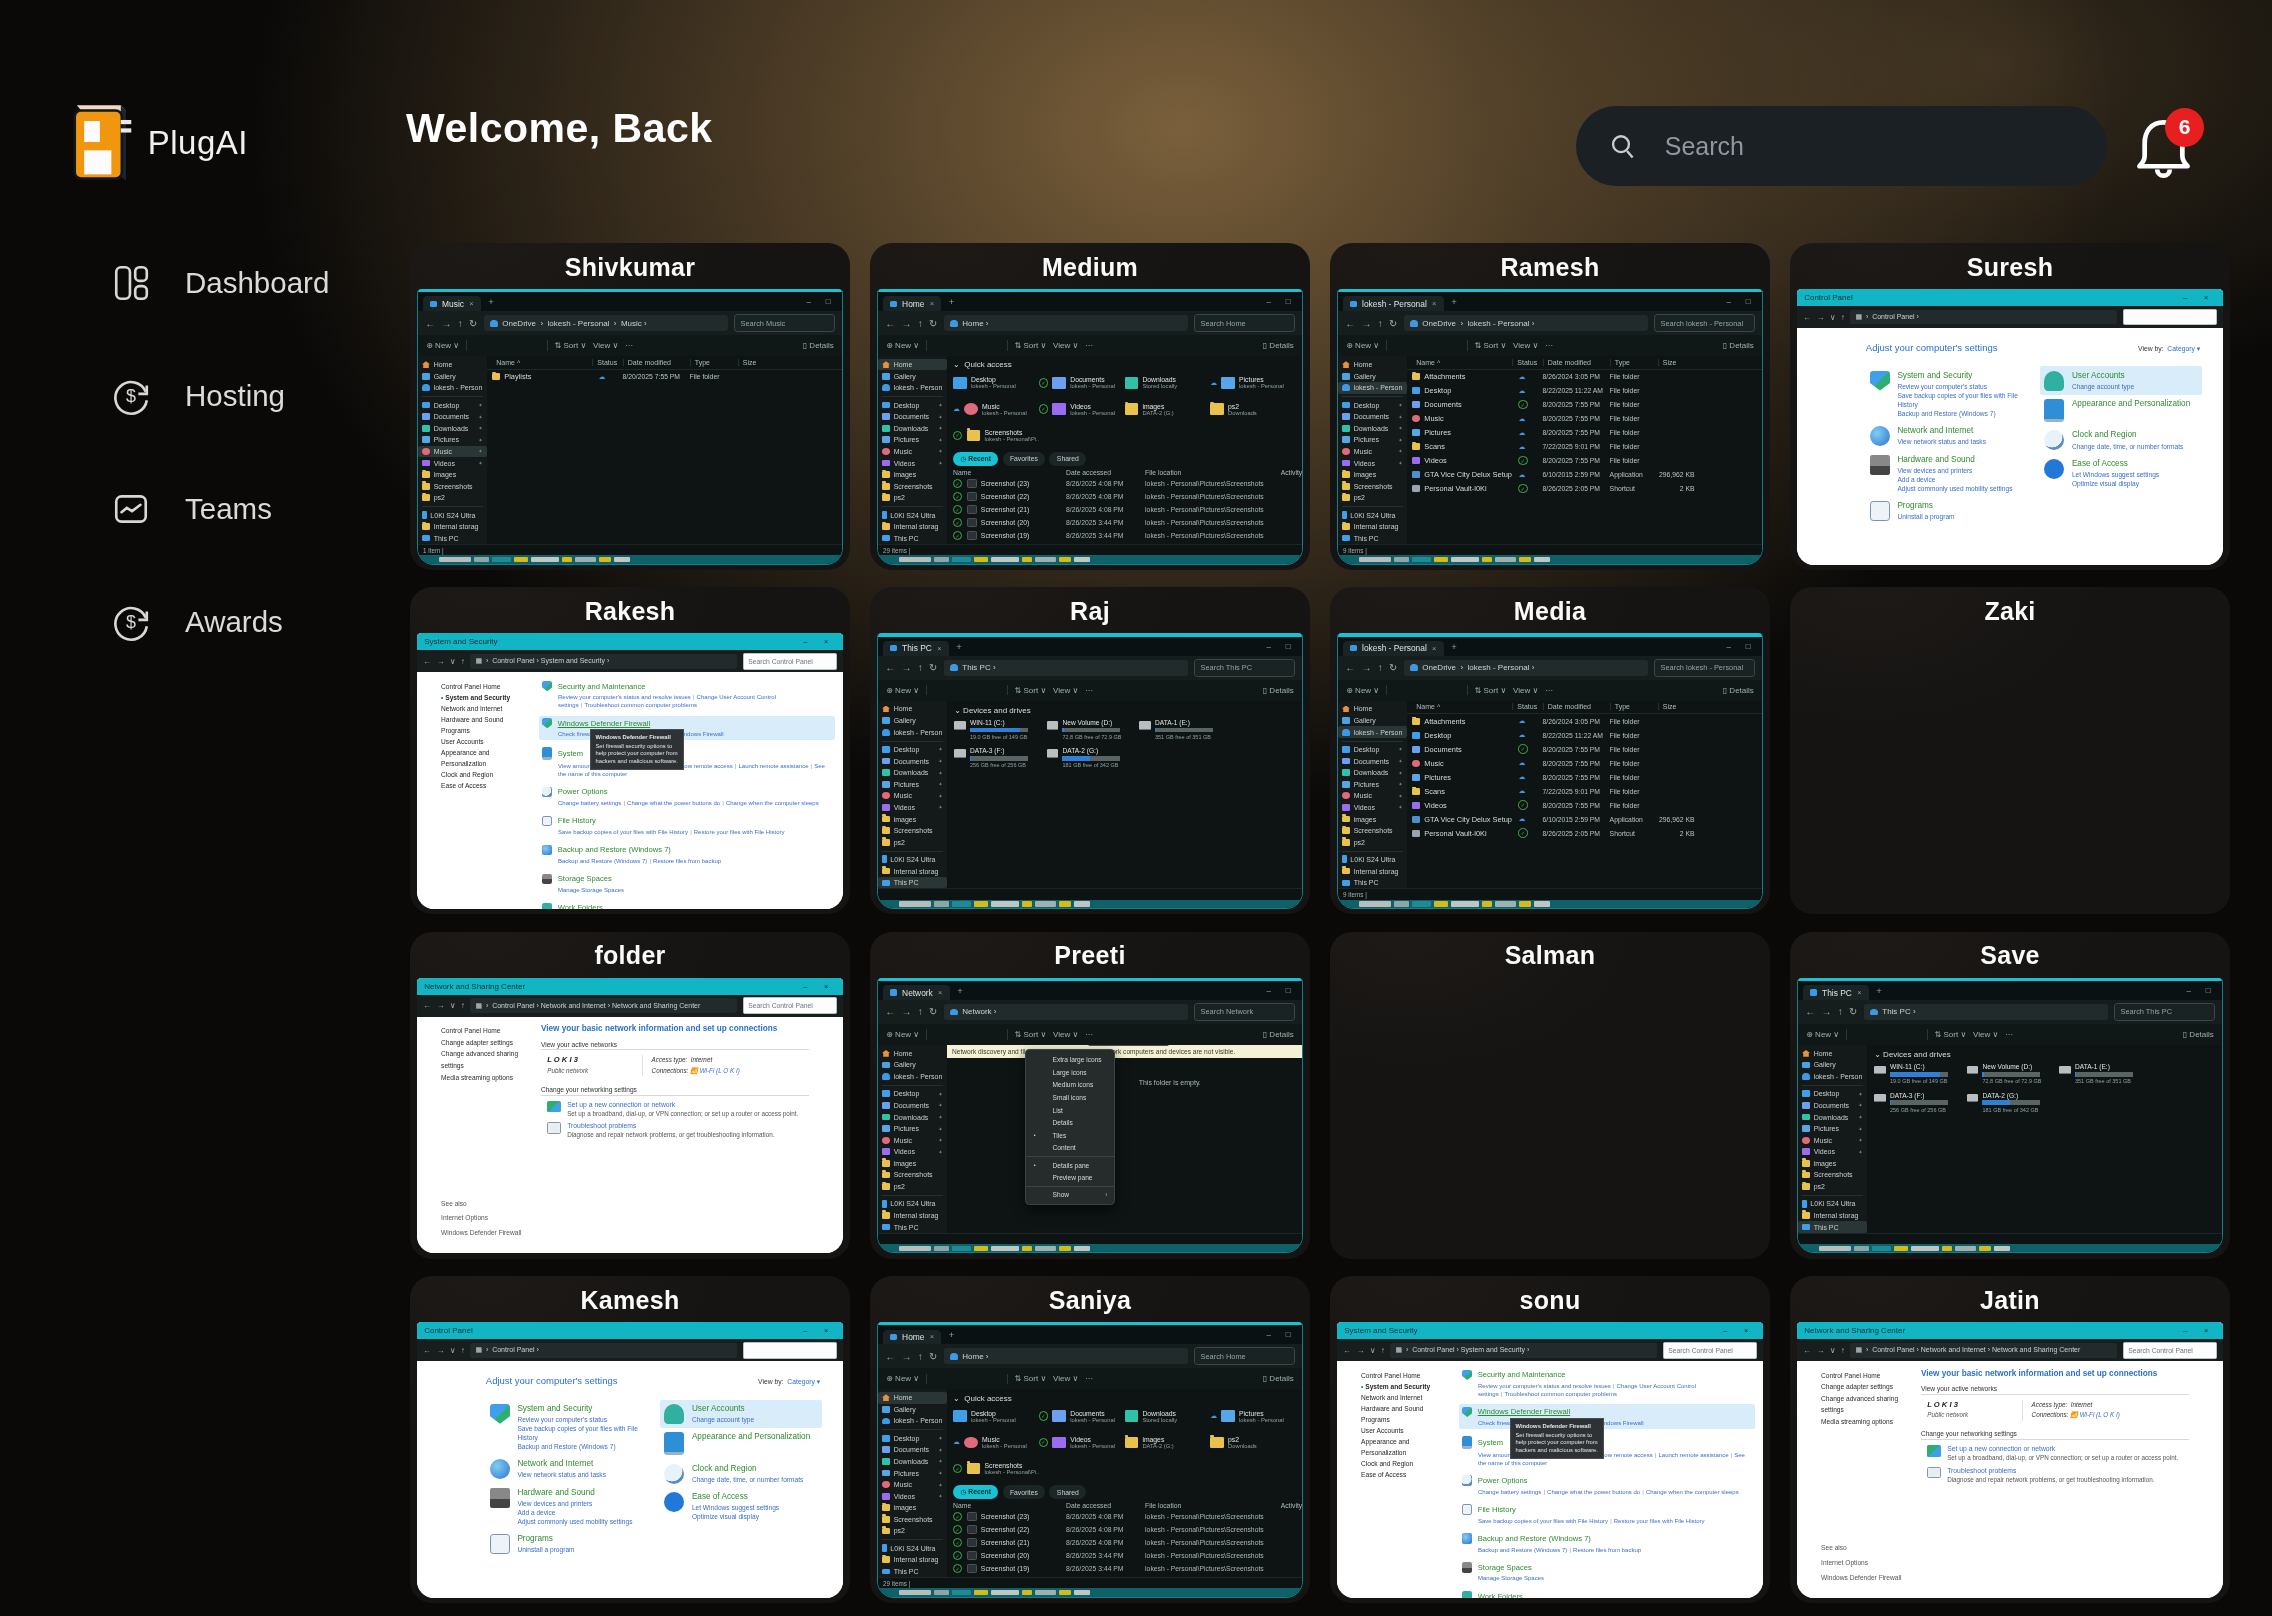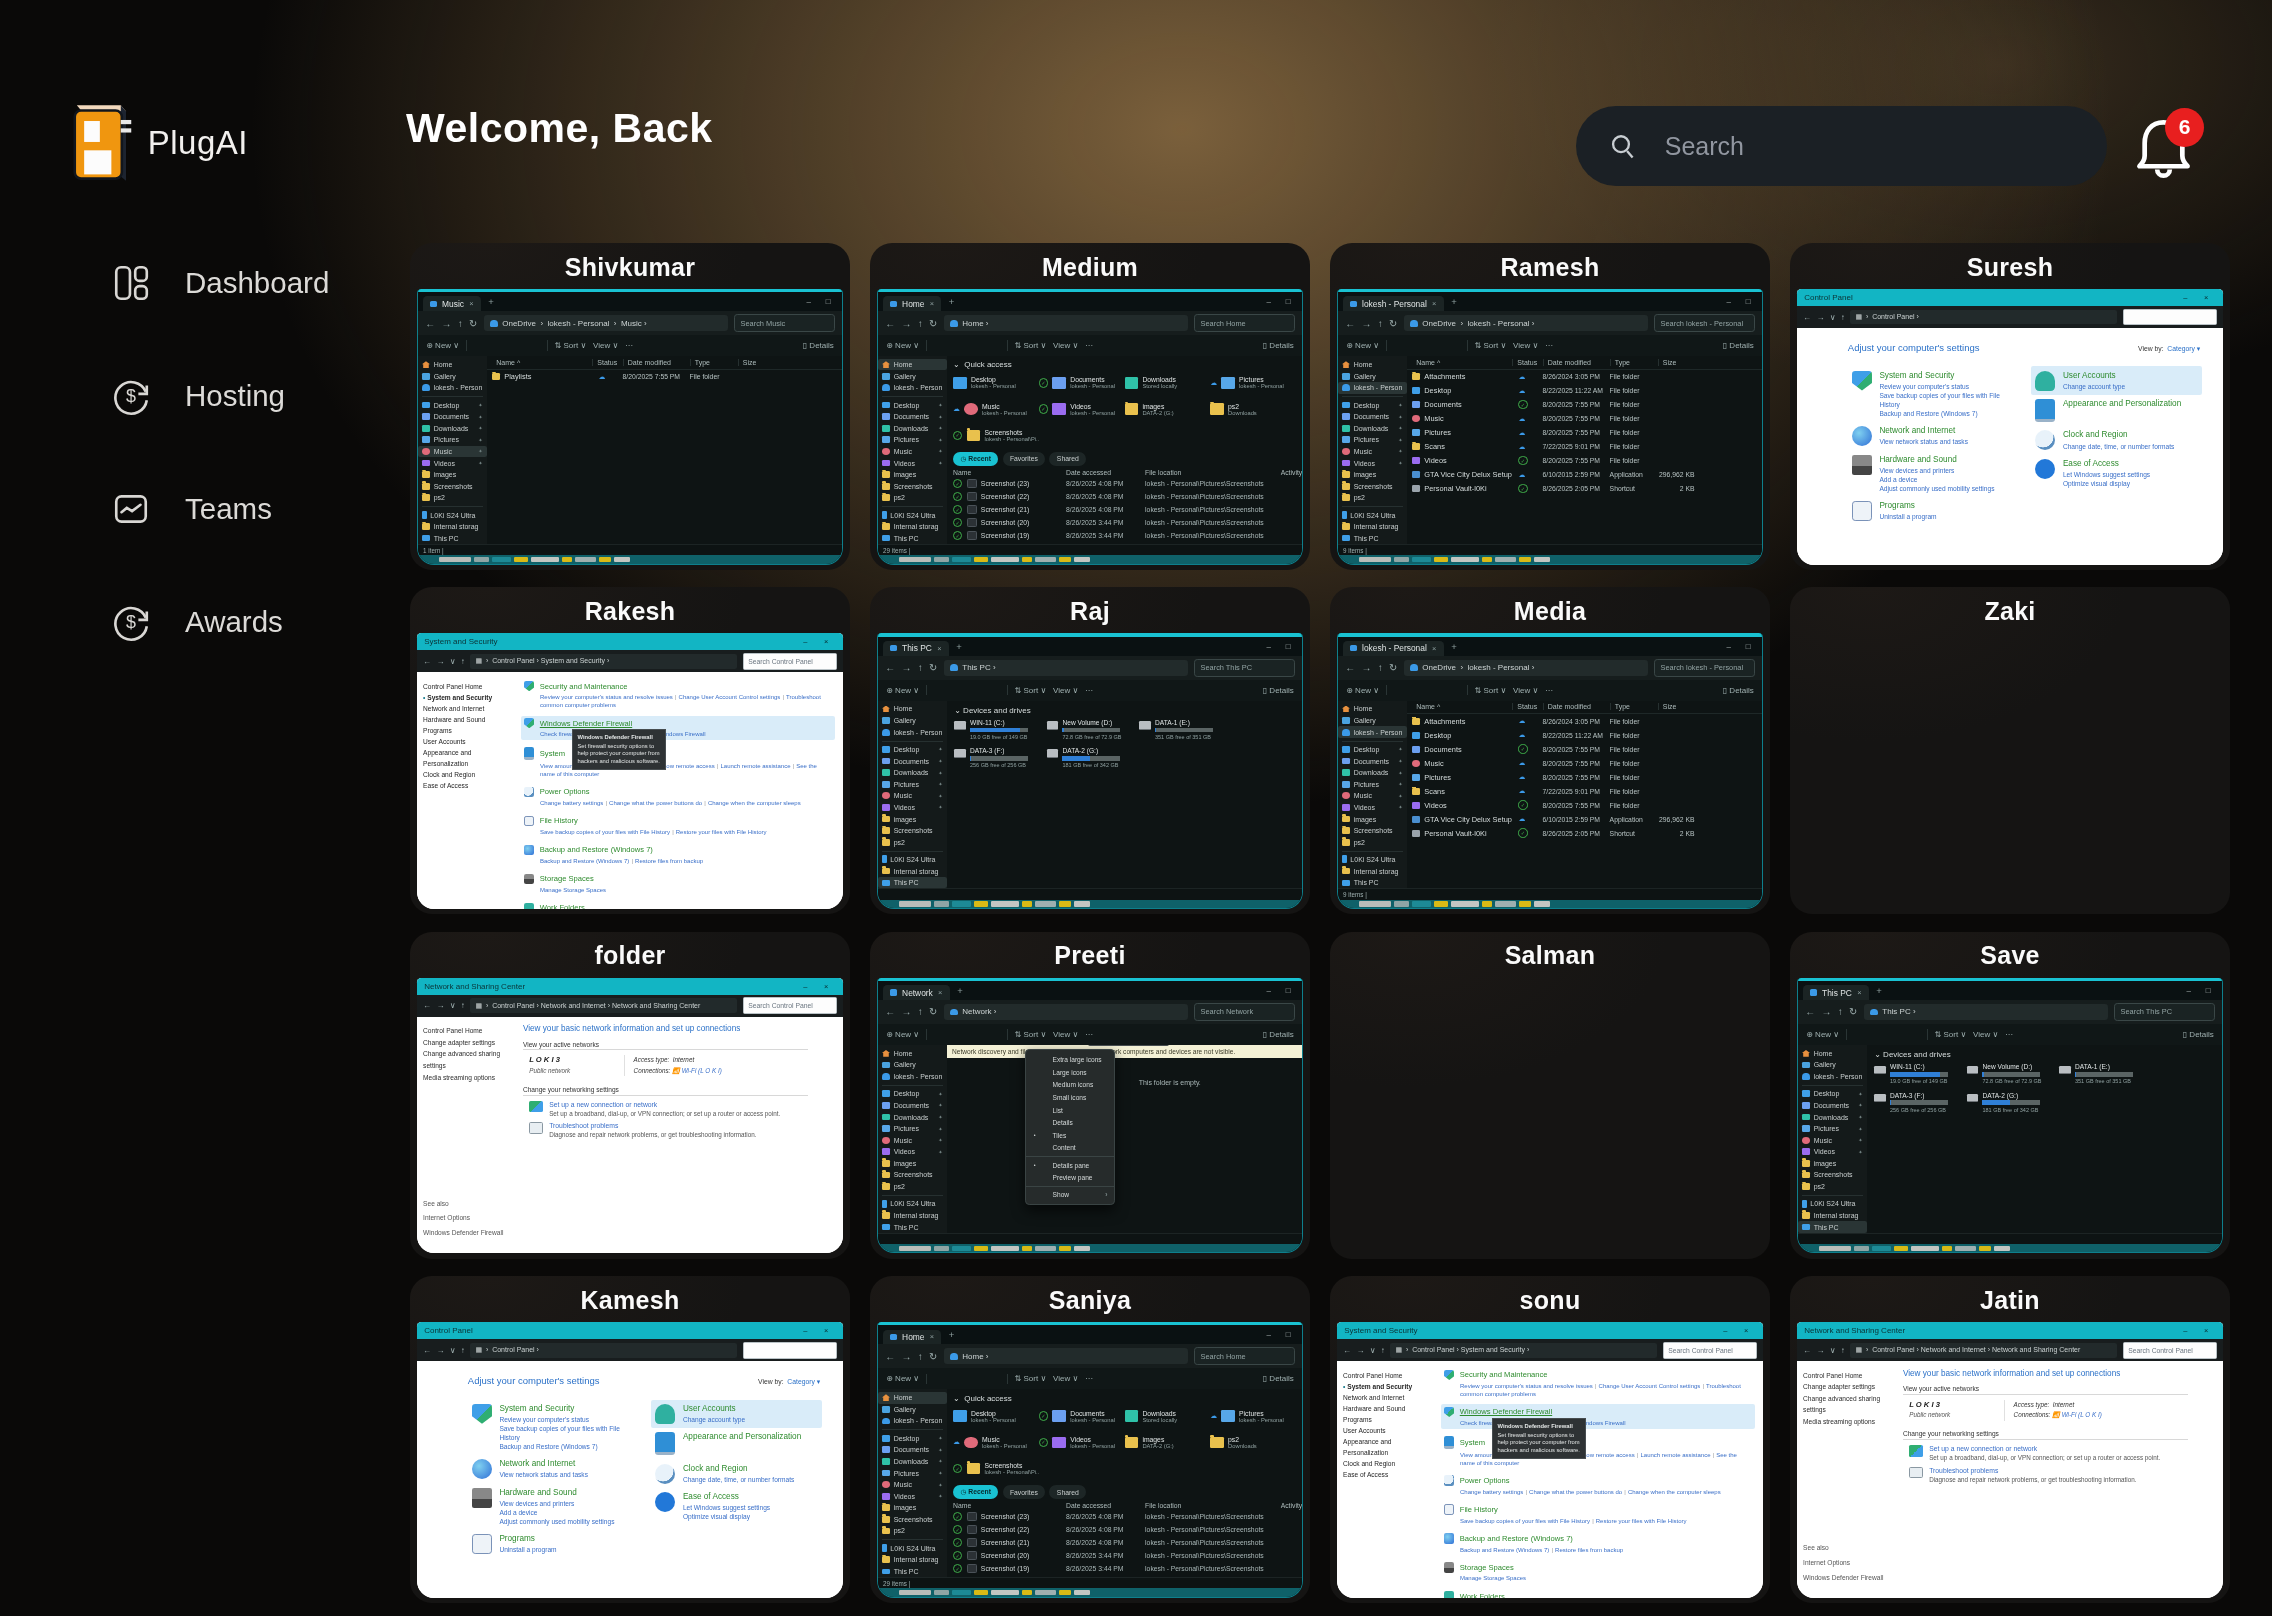--- a/index.html
+++ b/index.html
@@ -145,21 +145,21 @@
   .cw{background:#ffffff;color:#1f1f1f;}
   .cp-title{height:17px;background:#12b5c4;color:#0b3336;font-size:8px;display:flex;align-items:center;
     padding:0 7.4px;flex:0 0 auto;}
   .cp-title .btns{margin-left:auto;letter-spacing:7.4px;color:#07282b;font-size:7.4px;}
   .cp-addr{height:22px;background:#181d1e;display:flex;align-items:center;gap:5.3px;padding:0 6.3px;color:#9fb0b0;
     font-size:8px;flex:0 0 auto;}
   .cp-crumb{flex:1;height:14.7px;background:#222a2b;border-radius:2.1px;display:flex;align-items:center;gap:4.2px;
     padding:0 5.3px;font-size:7px;color:#ccd3d3;white-space:nowrap;overflow:hidden;}
   .cp-search{width:83px;height:14.7px;background:#fdfdfd;border:0.5px solid #b9c2c6;border-radius:1.6px;font-size:6.8px;
     color:#6b7680;display:flex;align-items:center;padding:0 4.7px;flex:0 0 auto;}
-  .cp-body{flex:1;background:#fff;position:relative;overflow:hidden;}
+  .cp-body{flex:1;background:#fff;position:relative;overflow:hidden;padding-left:18px;}
   
   .cat-head{display:flex;align-items:baseline;padding:13.7px 23px 4.2px 51px;}
   .cat-title{font-size:9.5px;color:#2b71c8;}
   .cat-view{margin-left:auto;font-size:6.8px;color:#333;}
   .cat-view b{color:#2b71c8;font-weight:400;}
   .cat-grid{display:grid;grid-template-columns:1fr 1fr;column-gap:12.6px;row-gap:10.5px;padding:9.5px 21px 0 51px;}
   .cat-it{display:flex;gap:7.4px;align-items:flex-start;border-radius:2.1px;padding:4.2px;}
   .cat-it.hl{background:#d9ecf9;}
   .cat-ic{width:20px;height:20px;border-radius:3.2px;flex:0 0 auto;}
   .ci-shield{background:linear-gradient(135deg,#3f9fe8 0 50%,#2fae72 50% 100%);clip-path:polygon(0 0,100% 0,100% 62%,50% 100%,0 62%);}
@@ -189,21 +189,21 @@
   .sstip{position:absolute;left:51px;top:13.7px;width:83px;background:#2e3234;color:#e3e6e6;font-size:5.8px;
     line-height:7.4px;padding:3.7px 4.7px;border:0.5px solid #474d50;z-index:5;}
   .sstip b{display:block;margin-bottom:1.6px;font-weight:700;}
   
   .nc-body{display:flex;height:100%;}
   .nc-nav{width:83px;padding:8.4px 6.3px;font-size:6.6px;color:#2c2c2c;line-height:11.6px;flex:0 0 auto;
     display:flex;flex-direction:column;}
   .nc-see{margin-top:auto;padding-bottom:6.3px;color:#555;}
   .nc-see div{margin-top:3.2px;}
   .nc-main{flex:1;padding:7.4px 10.5px;}
-  .nc-h{font-size:8.2px;color:#2b71c8;margin-bottom:7.4px;}
+  .nc-h{font-size:8.2px;color:#2b71c8;margin-bottom:7.4px;font-weight:bold;}
   .nc-sub{font-size:6.6px;color:#333;border-bottom:0.5px solid #d8d8d8;padding-bottom:1.6px;margin-bottom:5.3px;width:92%;}
   .nc-net{display:flex;margin:4.2px 0 9.5px 6.3px;font-style:italic;}
   .nc-name{width:95px;}
   .nc-name b{font-size:7.6px;font-weight:700;color:#222;}
   .nc-name div{font-size:6.3px;color:#555;margin-top:2.1px;}
   .nc-att{font-size:6.3px;color:#333;border-left:0.5px solid #e0e0e0;padding-left:8.4px;line-height:10.5px;}
   .nc-att a{color:#3a6fc8;}
   .nc-act{display:flex;gap:6.3px;margin:5.3px 0 0 6.3px;}
   .nc-ic{width:13.7px;height:11.6px;flex:0 0 auto;border-radius:1.6px;}
   .nc-ic.c1{background:linear-gradient(135deg,#2fae72 50%,#3f9fe8 50%);}

